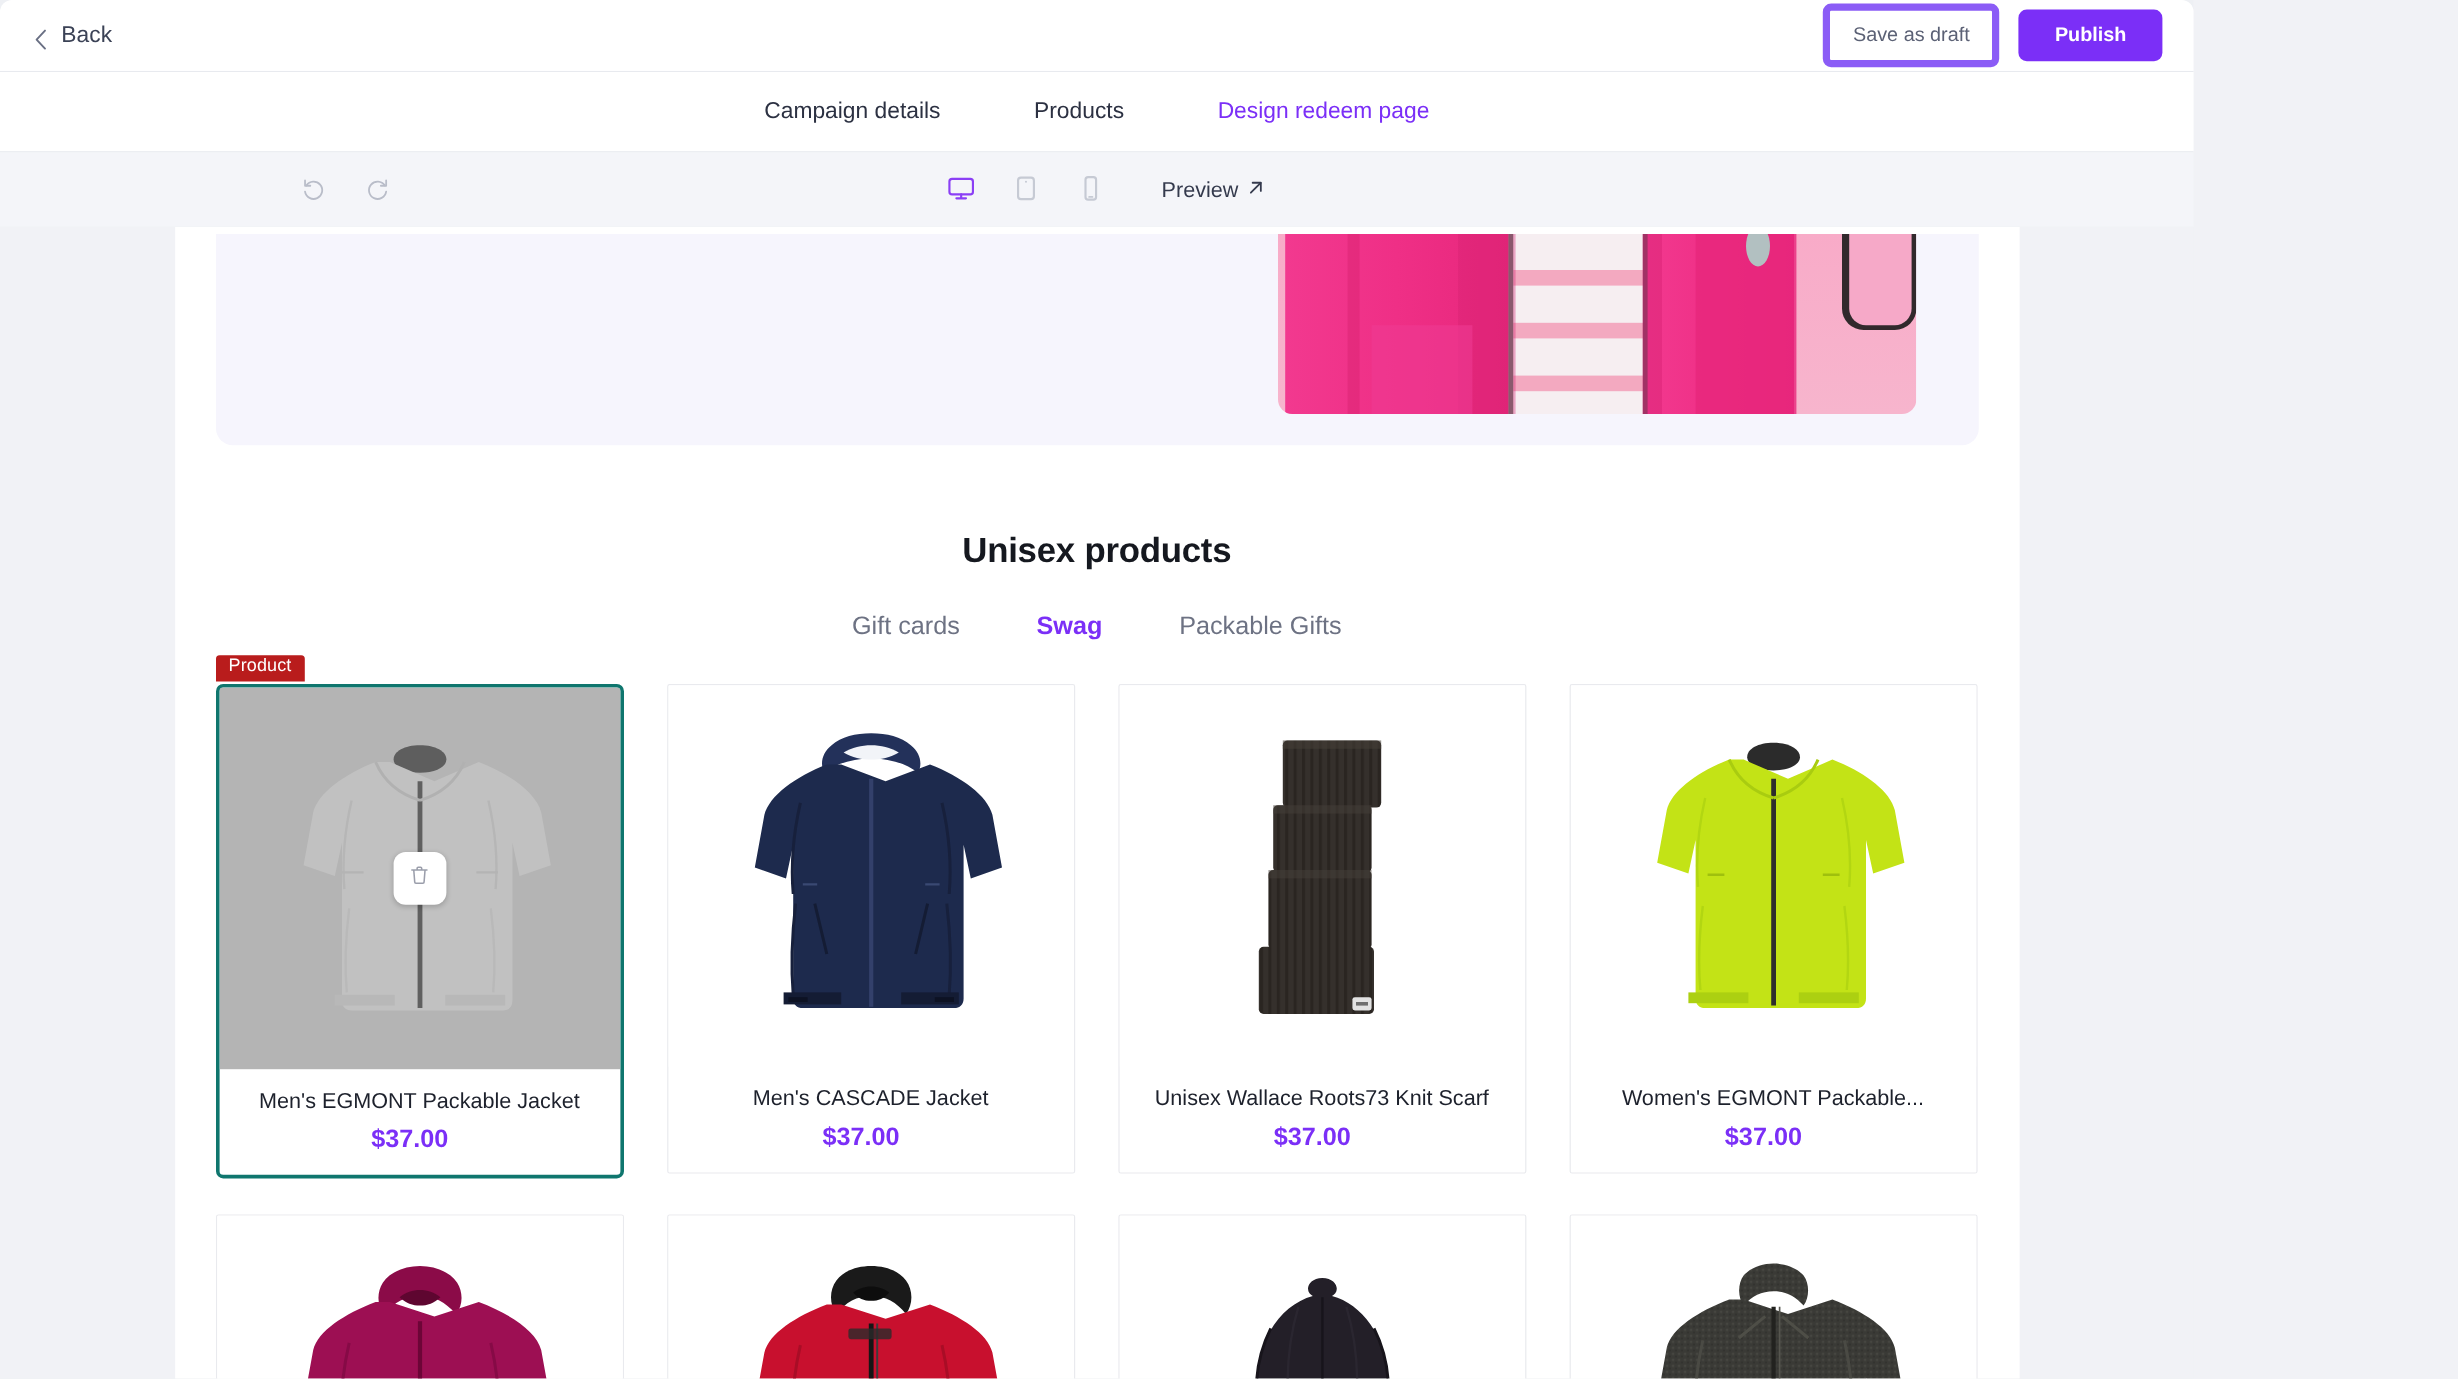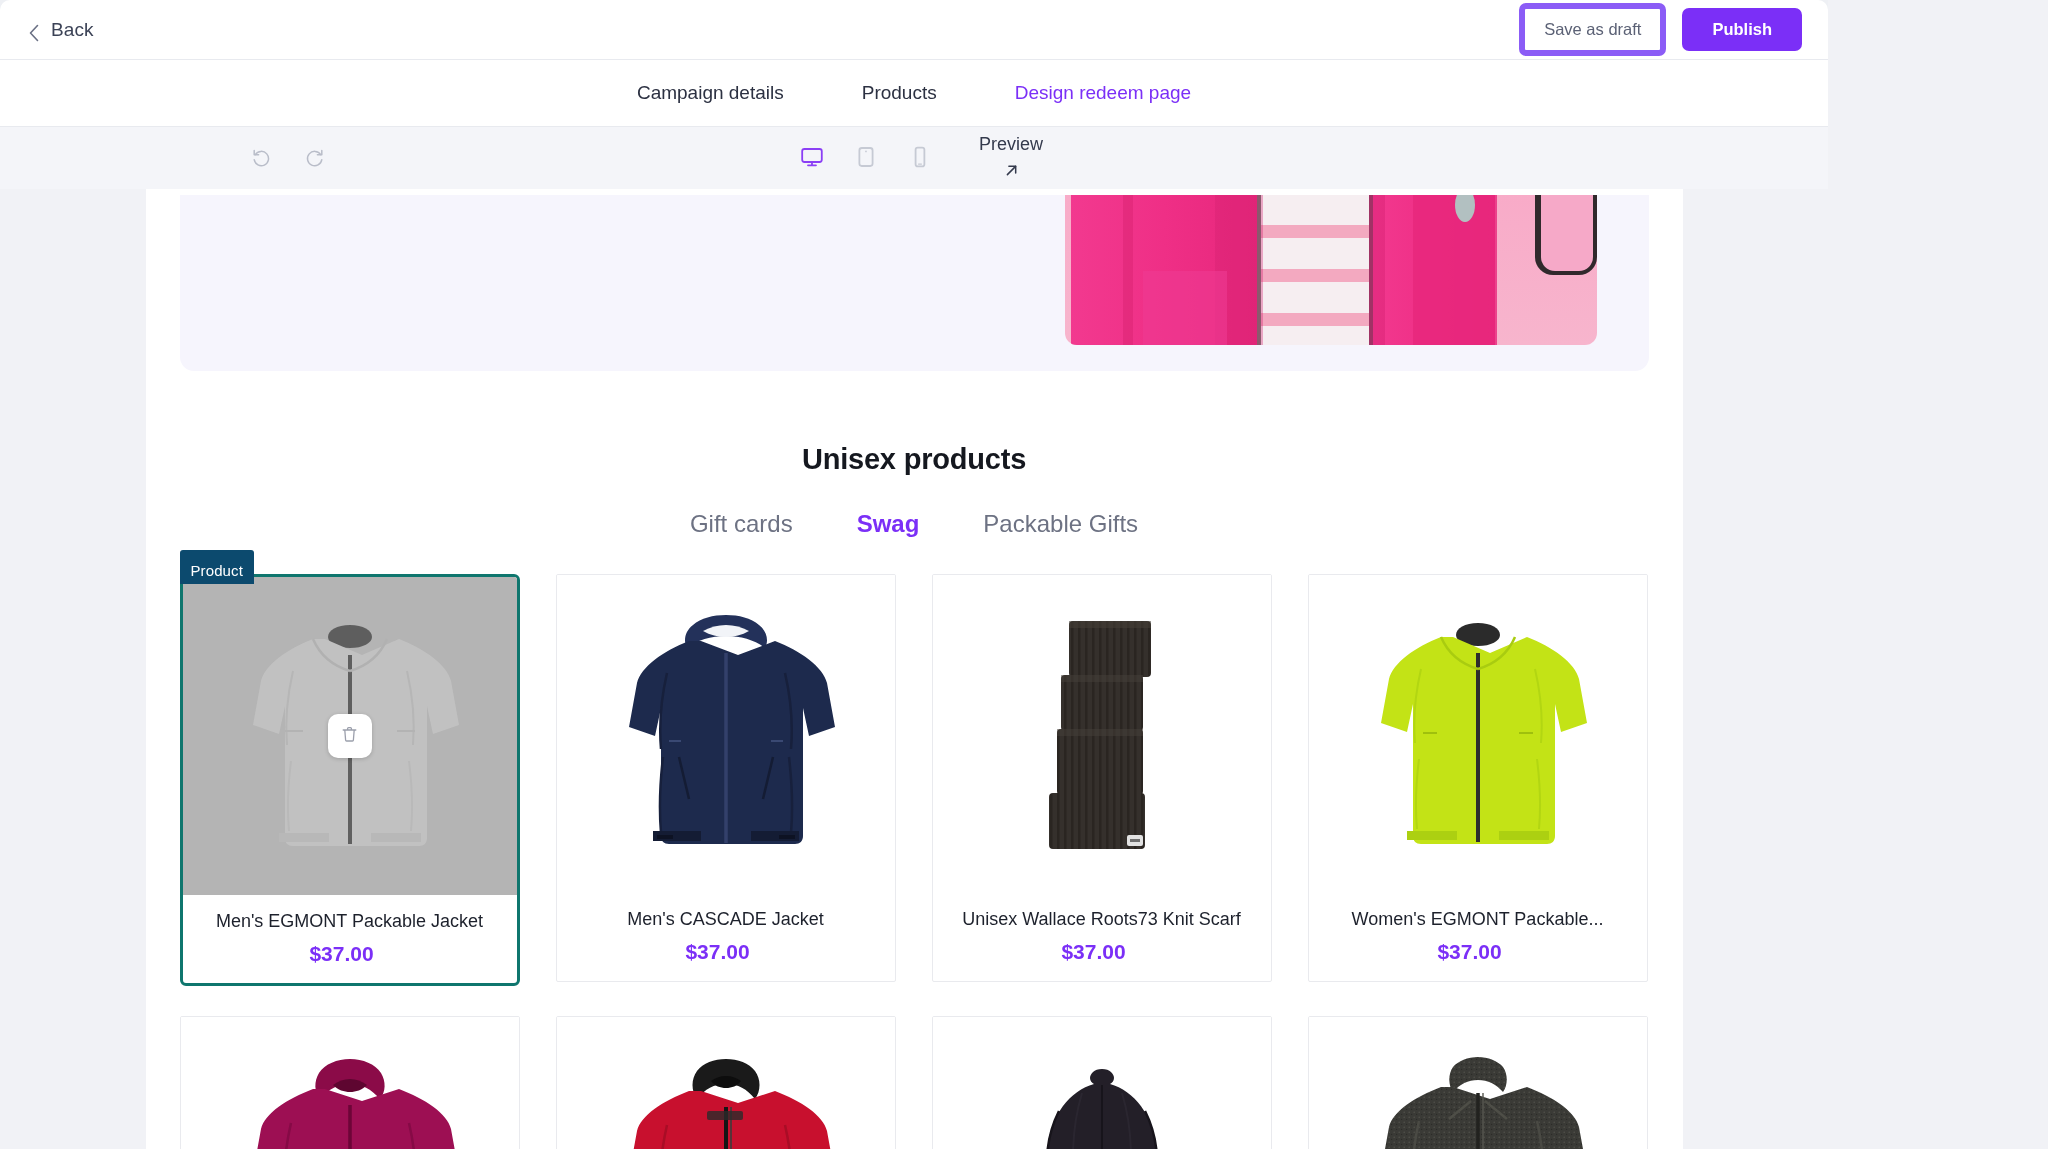--- a/index.html
+++ b/index.html
@@ -88,21 +88,21 @@
     display: flex; align-items: center; gap: 0;
   }
   .device-btn {
     width: 54px; height: 34px; display: flex;
     align-items: center; justify-content: center;
     cursor: pointer; background: none; border: none;
   }
   .preview-link {
     display: flex; align-items: center; gap: 7px;
     margin-left: 32px; cursor: pointer;
-    font-size: 18px; color: #343a4d; flex-direction: column;
+    font-size: 18px; color: #343a4d;
   }
 
   
   .canvas-wrap {
     flex: 1 1 auto; position: relative; overflow: hidden;
     background: #f1f2f6;
     display: flex; justify-content: center;
   }
   .canvas {
     width: 1537px; background: #ffffff; position: relative;
@@ -128,21 +128,21 @@
   .section-title {
     text-align: center; font-size: 29px; font-weight: bold;
     color: #15181f; margin-top: 72px;
     letter-spacing: -0.2px;
   }
   .cat-tabs {
     display: flex; justify-content: center; align-items: center;
     gap: 0; margin-top: 34px;
   }
   .cat-tab {
-    font-size: 24px; color: #6d7283; cursor: pointer;
+    font-size: 21px; color: #6d7283; cursor: pointer;
     background: none; border: none; margin: 0 32px;
     font-family: "Liberation Sans", sans-serif;
   }
   .cat-tab.active { color: #7b2ff7; font-weight: bold; }
 
   
   .grid {
     display: grid;
     grid-template-columns: repeat(4, 340px);
     column-gap: 36px; row-gap: 30px;
@@ -155,22 +155,22 @@
     border-radius: 2px;
     background: #fff;
     overflow: hidden;
   }
   .card.selected .card-inner {
     border: 3px solid #0f766e;
     border-radius: 6px;
   }
   .badge {
     position: absolute; top: -24px; left: 0;
-    background: #0c4a6e; color: #fff;
-    font-size: 15px; padding: 12px 11px 5px 11px;
+    background: #b91c1c; color: #fff;
+    font-size: 15px; padding: 0 11px 5px 11px;
     border-radius: 3px 3px 0 0; z-index: 4;
     letter-spacing: 0.1px;
     text-align: center;
   }
   .thumb {
     height: 318px; position: relative;
     display: flex; align-items: center; justify-content: center;
     background: #ffffff; overflow: hidden;
   }
   .card.selected .thumb { background: #b4b4b4; }

